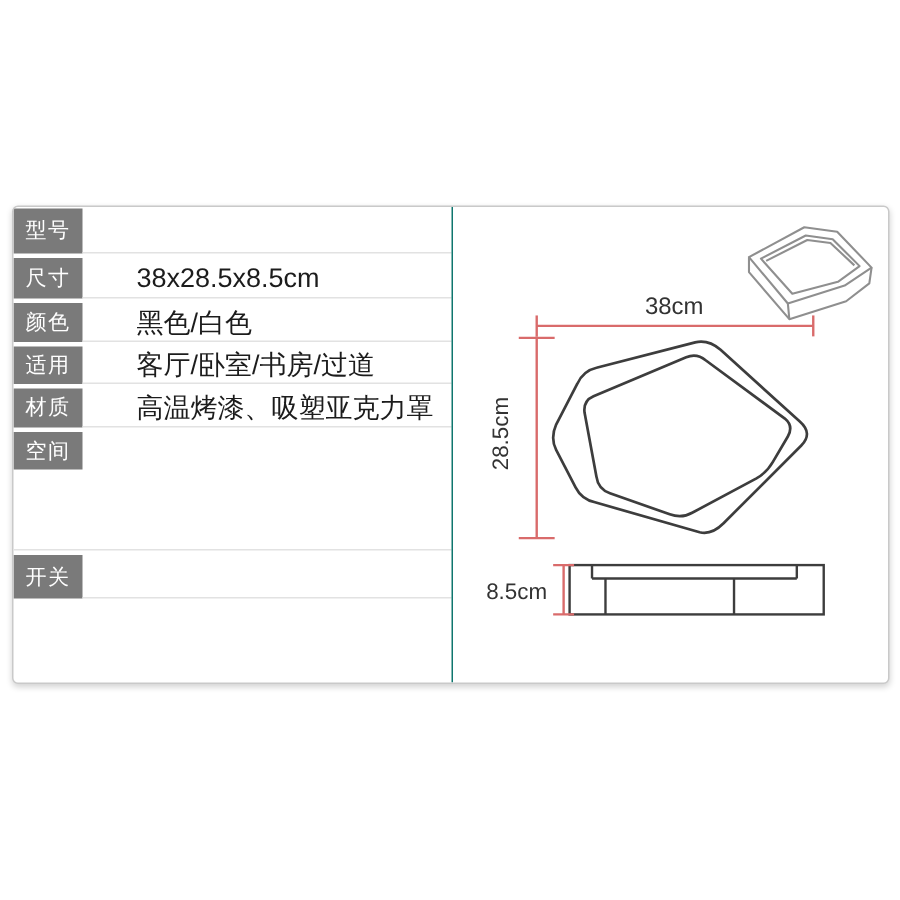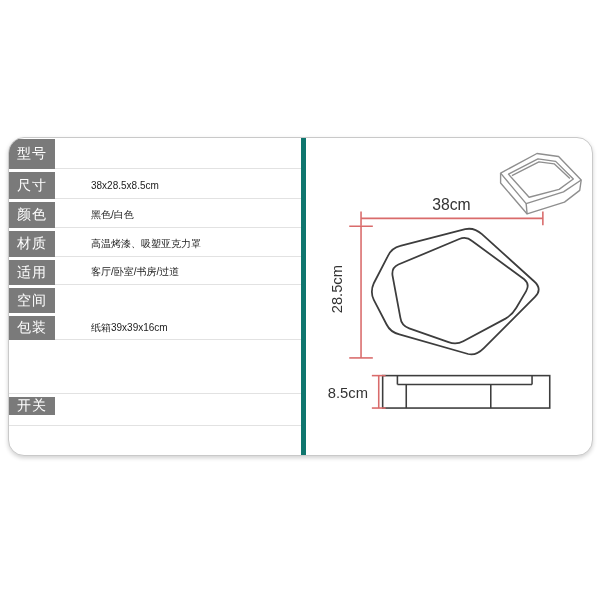--- a/index.html
+++ b/index.html
@@ -1,45 +1,45 @@
 <!DOCTYPE html>
 <html><head>
 <meta charset="utf-8">
 <style>
   * { margin:0; padding:0; box-sizing:border-box; }
   html,body { width:600px; height:600px; background:#ffffff; font-family:"Liberation Sans","DejaVu Sans",sans-serif; }
   .stage { position:relative; width:600px; height:600px; background:#fff; overflow:hidden; }
 
   .panel {
     position:absolute; left:8px; top:137px; width:585px; height:319px;
-    background:#fff; border:1px solid #c9c9c9; border-radius:16px;
+    background:#fff; border:1px solid #c9c9c9; border-radius:4px;
     box-shadow:0 2px 4px rgba(0,0,0,0.18);
     display:flex; overflow:hidden;
   }
 
   
   .spec { width:292px; flex-shrink:0; padding-top:1px; }
   .spec-row { display:flex; margin-bottom:3px; }
-  .spec-row:last-child { margin-bottom:0;flex-direction:column; }
+  .spec-row:last-child { margin-bottom:0; }
   .cell-label {
     width:46px; flex-shrink:0; background:#7a7a7a; color:#ffffff;
     font-size:14px; letter-spacing:1px;
     display:flex; align-items:center; justify-content:center;
   }
   .cell-value {
     flex:1; display:flex; align-items:center; padding-left:36px;
-    font-size:10px; color:#1c1c1c; border-bottom:1px solid #e2e2e2;
+    font-size:18px; color:#1c1c1c; border-bottom:1px solid #e2e2e2;
     white-space:nowrap;
   }
   
   .r0{height:30px}.r1{height:27px}.r2{height:26px}.r3{height:26px}.r4{height:25px}
   .r5{height:25px}.r6{height:26px}.r7{height:24px}.r8{height:51px}.r9{height:29px}
 
   
-  .diagram { flex:1; position:relative; border-left:5px solid #0f766e; }
+  .diagram { flex:1; position:relative; border-left:1px solid #0f766e; }
   .diagram svg { position:absolute; left:0; top:0; width:100%; height:100%; }
   .dim-text { font-size:16px; fill:#333; font-family:"Liberation Sans","DejaVu Sans",sans-serif; }
   .dim-text-small { font-size:15px; fill:#333; font-family:"Liberation Sans","DejaVu Sans",sans-serif; }
 </style>
 </head>
 <body>
 
 <div class="stage">
   <div class="panel">
 
@@ -49,34 +49,30 @@
         <div class="cell-value"></div>
       </div>
       <div class="spec-row r1">
         <div class="cell-label">尺寸</div>
         <div class="cell-value">38x28.5x8.5cm</div>
       </div>
       <div class="spec-row r2">
         <div class="cell-label">颜色</div>
         <div class="cell-value">黑色/白色</div>
       </div>
+      <div class="spec-row r4">
+        <div class="cell-label">适用</div>
+        <div class="cell-value">客厅/卧室/书房/过道</div>
+      </div>
       <div class="spec-row r3">
         <div class="cell-label">材质</div>
         <div class="cell-value">高温烤漆、吸塑亚克力罩</div>
       </div>
-      <div class="spec-row r4">
-        <div class="cell-label">适用</div>
-        <div class="cell-value">客厅/卧室/书房/过道</div>
-      </div>
       <div class="spec-row r5">
         <div class="cell-label">空间</div>
-      </div>
-      <div class="spec-row r7">
-        <div class="cell-label">包装</div>
-        <div class="cell-value">纸箱39x39x16cm</div>
       </div>
       <div class="spec-row r8">
         <div class="cell-value"></div>
       </div>
       <div class="spec-row r9">
         <div class="cell-label">开关</div>
         <div class="cell-value"></div>
       </div>
     </div>
 

